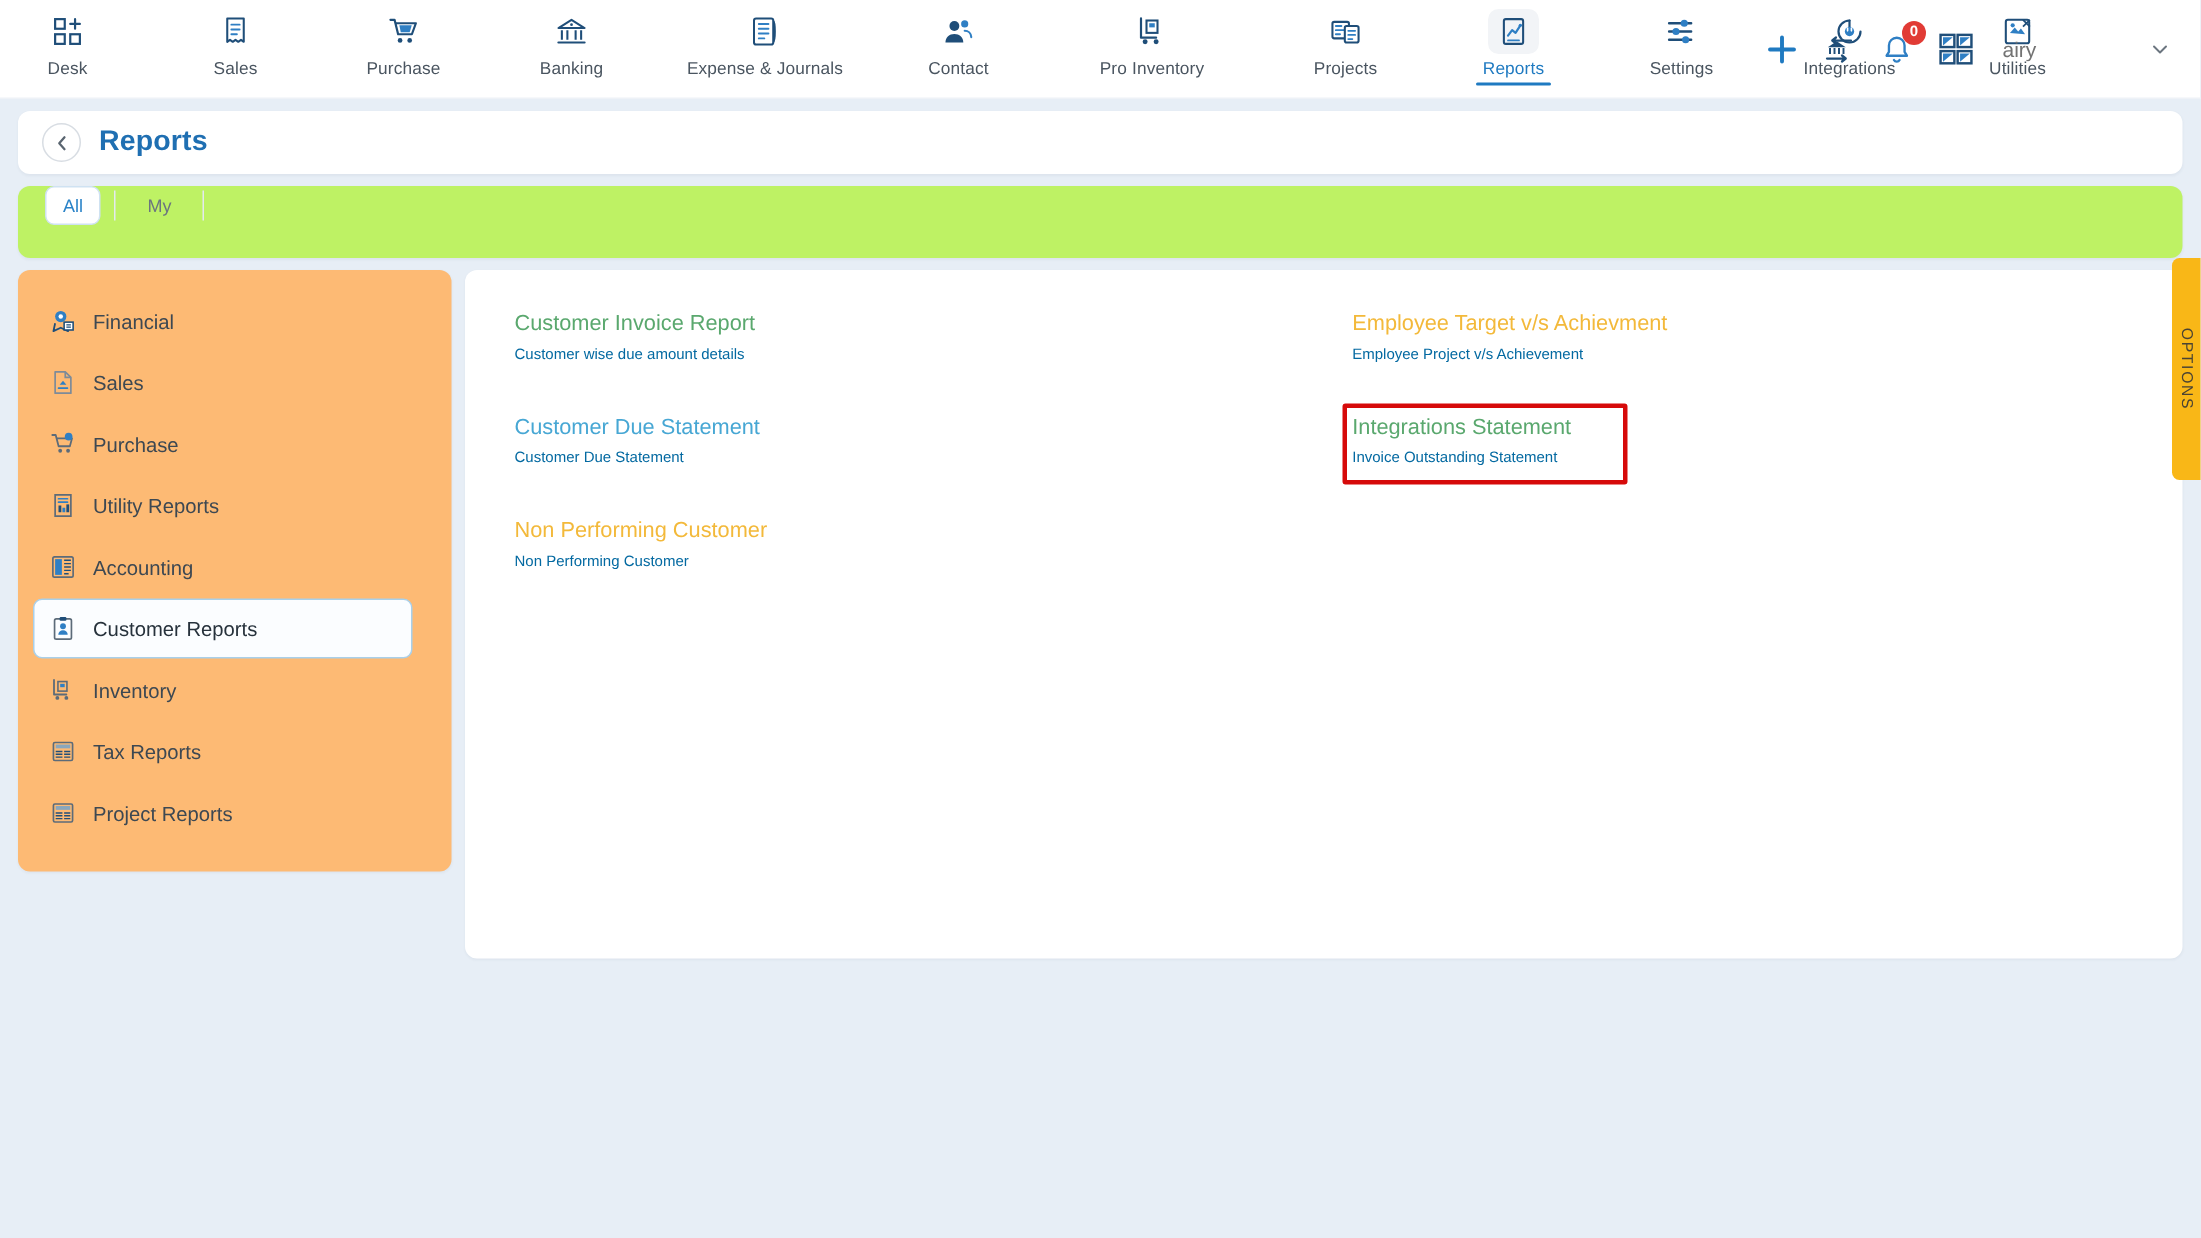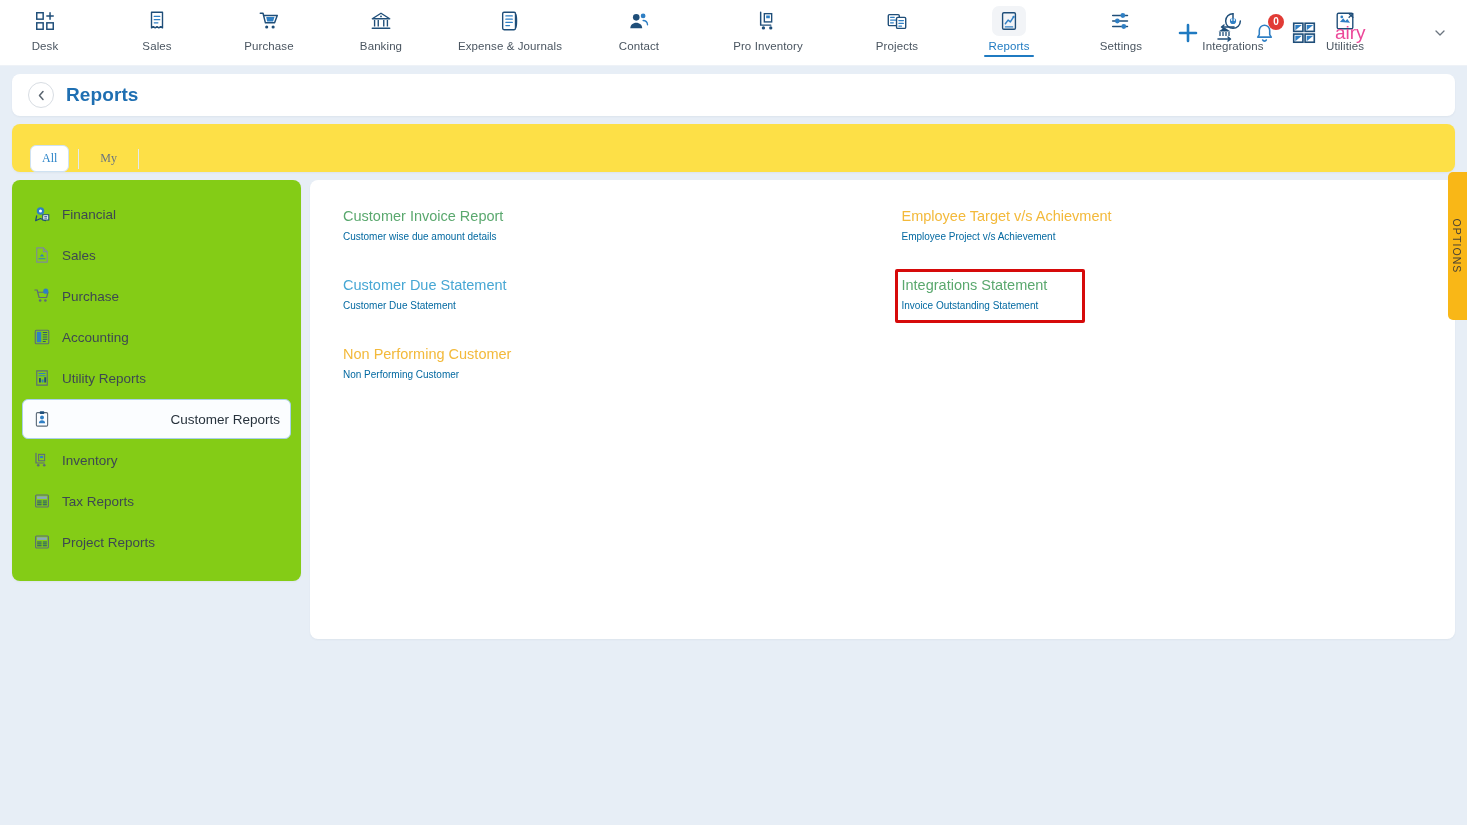--- a/index.html
+++ b/index.html
@@ -75,22 +75,22 @@
     min-width: 16px; height: 16px;
     border-radius: 50%;
     background: #e13b35;
     color: #fff;
     font-size: 10px;
     line-height: 16px;
     text-align: center;
     font-weight: bold;
   }
   .company {
-    font-size: 19px;
-    color: #ec4899;
+    font-size: 14px;
+    color: #737373;
     margin-left: 4px;
     width: 62px;
     overflow: hidden;
     white-space: nowrap;
   }
   .caret {
     width: 26px; height: 26px;
     display:flex; align-items:center; justify-content:center;
     cursor: pointer;
     margin-left: 16px;
@@ -120,27 +120,26 @@
     font-size: 19px;
     color: #1f6fb2;
     font-weight: bold;
     letter-spacing: .1px;
   }
 
   
   .filter-bar {
     margin: 8px 12px 0 12px;
     height: 48px;
-    background: #fde047;
+    background: #bef264;
     border-radius: 8px;
     display: flex;
-    align-items: flex-end;
+    align-items: flex-start;
     padding-left: 18px;
     box-shadow: 0 1px 2px rgba(30,50,80,.05);
-    font-family: Liberation Serif, serif;
   }
   .chip {
     font-size: 12px;
     color: #6b757f;
     padding: 5px 11px;
     border-radius: 6px;
     border: 1px solid transparent;
     cursor: pointer;
   }
   .chip.sel {
@@ -153,39 +152,39 @@
   
   .body-wrap {
     display: flex;
     margin: 8px 12px 0 12px;
     gap: 9px;
     align-items: flex-start;
   }
 
   .sidebar {
     width: 289px;
-    background: #84cc16;
+    background: #fdba74;
     border-radius: 8px;
-    padding: 14px 10px 18px 10px;
+    padding: 14px 26px 18px 10px;
     box-shadow: 0 1px 2px rgba(30,50,80,.05);
   }
   .side-item {
     display: flex;
     align-items: center;
     gap: 11px;
     height: 40px;
     padding: 0 10px;
     border-radius: 6px;
     border: 1px solid transparent;
     cursor: pointer;
     margin-bottom: 1px;
   }
   .side-item .s-ico { width: 18px; height: 18px; display:flex; align-items:center; justify-content:center; flex: 0 0 18px; }
   .side-item .s-lbl { font-size: 13.5px; color: #3d4852; }
-  .side-item.sel { border-color: #a9d0ea; background: #fbfdff; justify-content: space-between; }
+  .side-item.sel { border-color: #a9d0ea; background: #fbfdff; }
   .side-item.sel .s-lbl { color: #27323c; }
 
   .content {
     flex: 1;
     min-height: 459px;
     background: #fff;
     border-radius: 8px;
     padding: 20px 26px;
     box-shadow: 0 1px 2px rgba(30,50,80,.05);
     position: relative;
@@ -469,38 +468,38 @@
             <circle cx="9.5" cy="18" r="1.7" fill="#5c6b79"></circle>
             <circle cx="16.5" cy="18" r="1.7" fill="#5c6b79"></circle>
             <circle cx="17" cy="5.5" r="3.4" fill="#2f7fc4"></circle>
           </svg>
         </span>
         <span class="s-lbl">Purchase</span>
       </div>
       <div class="side-item">
         <span class="s-ico">
           <svg width="18" height="18" viewBox="0 0 24 24">
-            <rect x="3" y="3" width="18" height="18" rx="1.5" fill="none" stroke="#5c6b79" stroke-width="1.5"></rect>
-            <rect x="5" y="5" width="6" height="14" fill="#2f7fc4"></rect>
-            <path d="M13 6h6M13 9h6M13 12h6M13 15h6M13 18h4" stroke="#1f4e79" stroke-width="1.2"></path>
-          </svg>
-        </span>
-        <span class="s-lbl">Accounting</span>
-      </div>
-      <div class="side-item">
-        <span class="s-ico">
-          <svg width="18" height="18" viewBox="0 0 24 24">
             <path d="M5 2.5h14v19H5z" fill="none" stroke="#5c6b79" stroke-width="1.5"></path>
             <path d="M8 6h8M8 9h8" stroke="#2f7fc4" stroke-width="1.5" stroke-linecap="round"></path>
             <rect x="8" y="12" width="2.5" height="6" fill="#1f4e79"></rect>
             <rect x="11.5" y="14" width="2.5" height="4" fill="#2f7fc4"></rect>
             <rect x="15" y="11" width="2.5" height="7" fill="#1f4e79"></rect>
           </svg>
         </span>
         <span class="s-lbl">Utility Reports</span>
+      </div>
+      <div class="side-item">
+        <span class="s-ico">
+          <svg width="18" height="18" viewBox="0 0 24 24">
+            <rect x="3" y="3" width="18" height="18" rx="1.5" fill="none" stroke="#5c6b79" stroke-width="1.5"></rect>
+            <rect x="5" y="5" width="6" height="14" fill="#2f7fc4"></rect>
+            <path d="M13 6h6M13 9h6M13 12h6M13 15h6M13 18h4" stroke="#1f4e79" stroke-width="1.2"></path>
+          </svg>
+        </span>
+        <span class="s-lbl">Accounting</span>
       </div>
       <div class="side-item sel">
         <span class="s-ico">
           <svg width="18" height="18" viewBox="0 0 24 24">
             <rect x="4.5" y="3.5" width="15" height="18" rx="1.5" fill="none" stroke="#5c6b79" stroke-width="1.5"></rect>
             <rect x="9" y="1.8" width="6" height="3.4" rx="1" fill="#1f4e79"></rect>
             <circle cx="12" cy="10" r="2.6" fill="#2f7fc4"></circle>
             <path d="M7.8 17.5c0-2.4 1.9-4 4.2-4s4.2 1.6 4.2 4z" fill="#2f7fc4"></path>
           </svg>
         </span>

